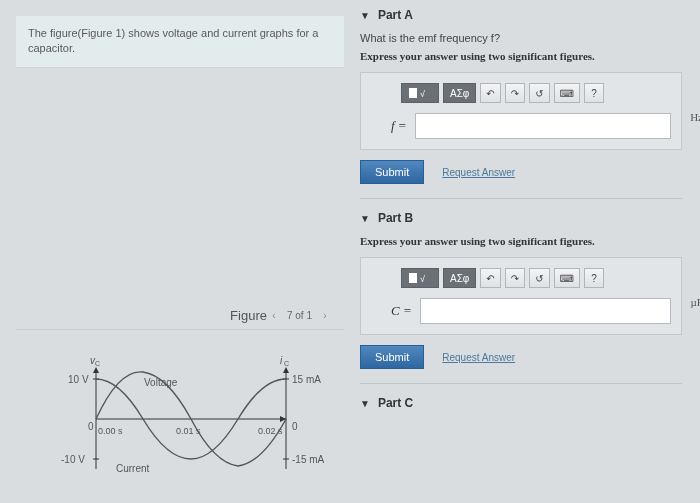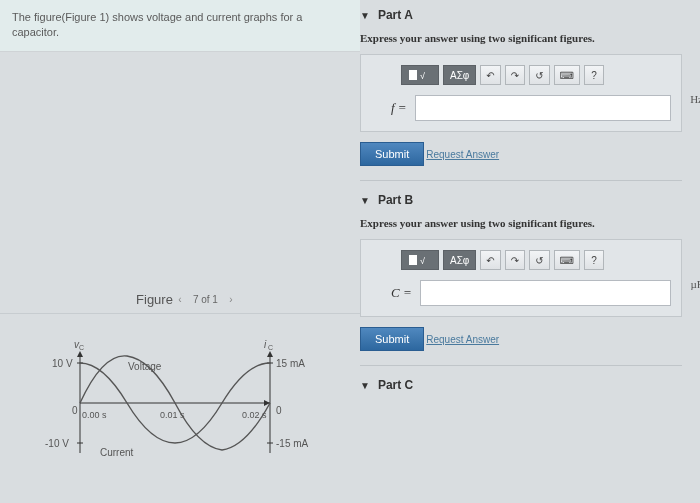--- a/index.html
+++ b/index.html
@@ -6,37 +6,37 @@
   body {
     font-family: Arial, Helvetica, sans-serif;
     background: #d9dde0;
     width: 700px;
     height: 503px;
     overflow: hidden;
     font-size: 11px;
     color: #333;
     display: flex;
   }
-  .left-col { width: 360px; padding: 0; }
+  .left-col { width: 360px; padding: 16px; }
   .right-col { flex: 1; padding: 8px 18px 0 0; }
   .intro {
     background: #e2ecec;
     padding: 10px 12px;
     color: #5a5a5a;
     line-height: 1.4;
     border-bottom: 1px solid #cfd3d6;
   }
   .figure-heading {
     font-size: 13px;
     color: #555;
     margin-top: 240px;
     padding: 0 12px 6px 26px;
     display: flex;
     align-items: center;
-    justify-content: center;
+    justify-content: flex-end;
   }
   .fig-nav {
     display: flex;
     align-items: center;
     gap: 6px;
     color: #666;
     font-size: 10px;
   }
   .fig-nav-btn {
     width: 14px; height: 14px;
@@ -101,21 +101,21 @@
     background: #fff;
     padding: 0 6px;
     font-size: 11px;
   }
   .unit-label {
     font-size: 11px; color: #555;
     font-family: 'Times New Roman', serif;
     position: absolute; right: -22px; top: 50%;
   }
   .submit-row {
-    margin-top: 10px; display: flex; align-items: center; gap: 2px;
+    margin-top: 10px; display: flex; align-items: center; gap: 18px;
   }
   .submit-btn {
     background: #3a6ea5;
     background: linear-gradient(#5088bf,#2d679f);
     color: #fff; border: 1px solid #2a5d91;
     padding: 5px 14px; font-size: 11px;
   }
   .req-link {
     color: #4a7a9e; font-size: 10px;
     text-decoration: underline;
@@ -178,20 +178,21 @@
   </div>
 </div>
 
 <div class="right-col">
 
   <div class="part">
     <div class="part-header">
       <span class="chev">▼</span>
       <span>Part A</span>
     </div>
+    <div class="question">What is the emf frequency f?</div>
     <div class="instruction">Express your answer using two significant figures.</div>
 
     <div class="answer-box" style="position:relative;">
       <div class="toolbar">
         <div class="tb-btn tb-dark">
           <svg width="24" height="12">
               <rect x="1" y="1" width="8" height="10" fill="#fff"></rect>
               <text x="12" y="10" font-size="9" fill="#fff">√</text>
             </svg>
         </div>

